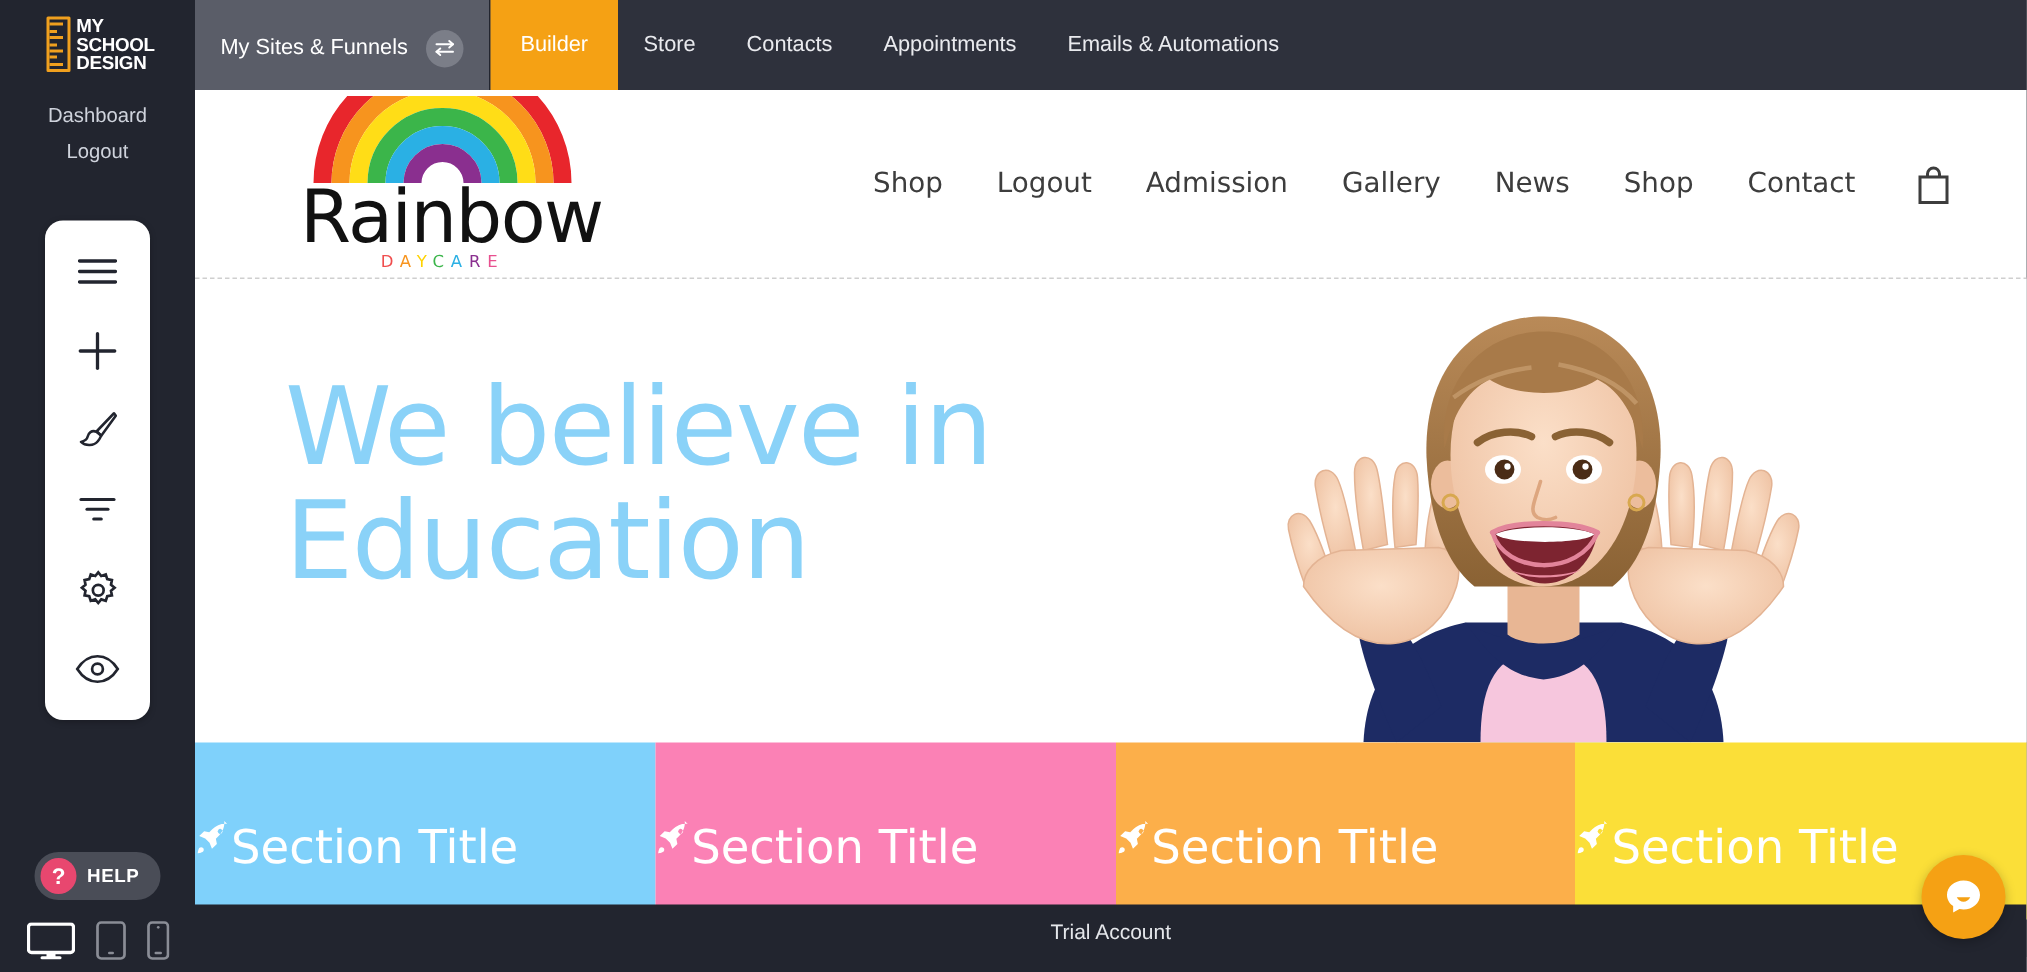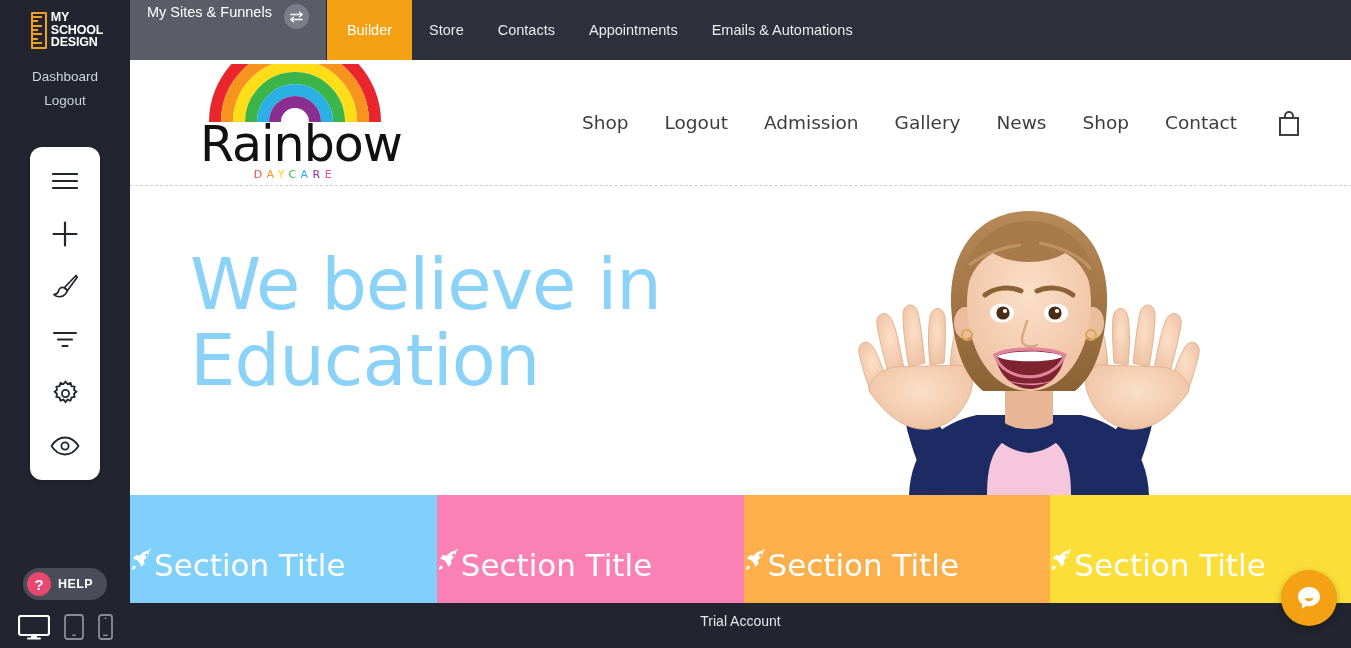--- a/index.html
+++ b/index.html
@@ -14,21 +14,21 @@
   
   .sidebar {
     position: absolute; left: 0; top: 0;
     width: 130px; height: 648px;
     background: #22252f;
     display: flex; flex-direction: column; align-items: center;
     z-index: 30;
   }
   .brand-logo {
     margin-top: 11px;
-    display: flex; align-items: flex-end; gap: 4px;
+    display: flex; align-items: flex-start; gap: 4px;
     padding-left: 4px;
   }
   .ruler-icon {
     width: 16px; height: 37px;
     border: 2px solid #f0a01e;
     border-radius: 1px;
     display: flex; flex-direction: column;
     justify-content: space-evenly;
     align-items: flex-start;
     padding-left: 0px;
@@ -89,21 +89,21 @@
 
   
   .topbar {
     position: absolute; left: 130px; top: 0;
     width: 1221px; height: 60px;
     background: #2e313c;
     display: flex; align-items: stretch;
     z-index: 20;
   }
   .sites-chip {
-    display: flex; gap: 12px;
+    display: flex; align-items: center; gap: 12px;
     background: #5a5d68;
     padding: 4px 17px 0 17px;
     color: #fff; font-size: 14.5px;
     cursor: pointer;
     border-right: 1px solid #22252f;
   }
   .swap-circle {
     width: 25px; height: 25px; border-radius: 50%;
     background: #7b7e88;
     display: flex; align-items: center; justify-content: center;

